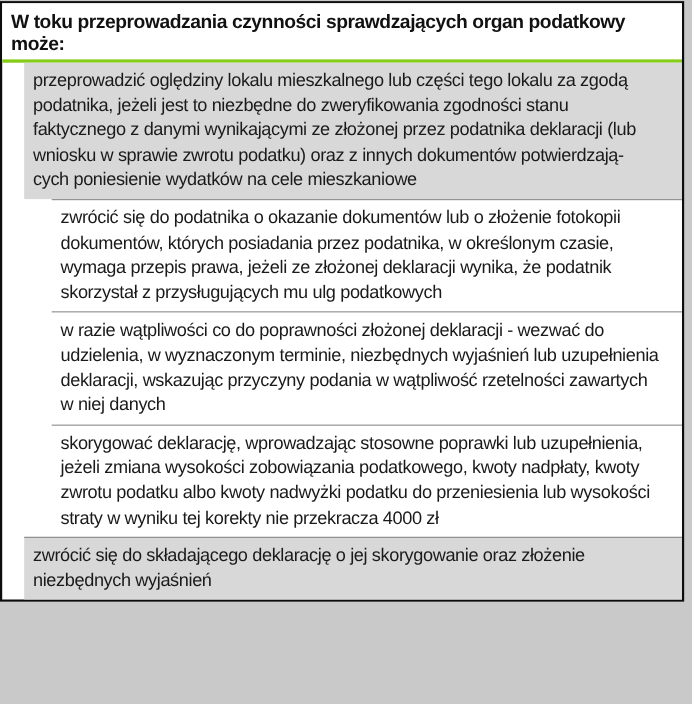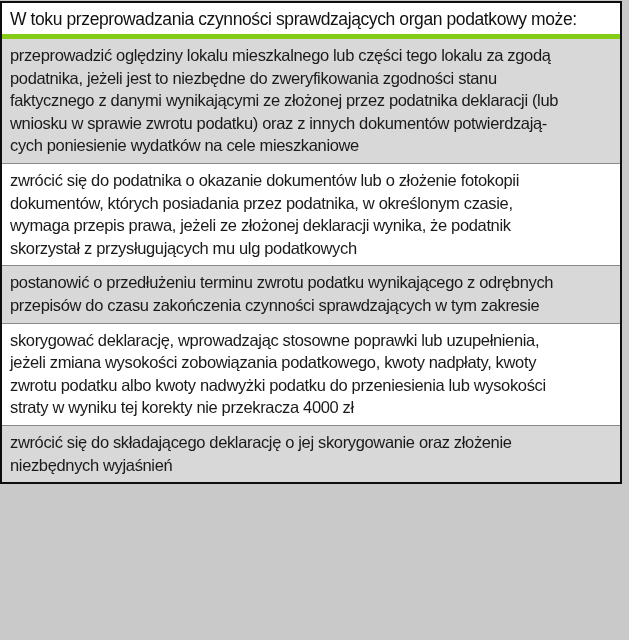--- a/index.html
+++ b/index.html
@@ -19,44 +19,46 @@
     position: absolute;
     top: 1px;
     left: 0;
     width: 618px;
     border: 2px solid #0d0d0d;
     background: #ffffff;
   }
   .table-header {
     background: #ffffff;
     color: #111111;
-    font-weight: normal;
+    font-weight: bold;
     font-size: 17.5px;
     line-height: 20px;
     padding: 6px 8px 5px 8px;
     letter-spacing: -0.4px;
-    border-bottom: 5px solid #84cc16;
+    border-bottom: 3px solid #84cc16;
     white-space: pre-line;
   }
   .row {
     font-size: 16.5px;
     line-height: 22.6px;
     color: #1a1a1a;
     letter-spacing: -0.35px;
     padding: 5px 8px 6px 8px;
     white-space: pre-line;
   }
   .row + .row {
     border-top: 1px solid #8a8a8a;
   }
   .row.gray {
     background: #d8d8d8;
+    margin-left: 20px;
   }
   .row.white {
     background: #ffffff;
+    margin-left: 45px;
   }
 </style>
 </head>
 <body>
 
 <div class="page">
   <div class="table">
     <div class="table-header">W toku przeprowadzania czynności sprawdzających organ podatkowy może:</div>
 
     <div class="row gray">przeprowadzić oględziny lokalu mieszkalnego lub części tego lokalu za zgodą
@@ -64,23 +66,25 @@
 faktycznego z danymi wynikającymi ze złożonej przez podatnika deklaracji (lub
 wniosku w sprawie zwrotu podatku) oraz z innych dokumentów potwierdzają-
 cych poniesienie wydatków na cele mieszkaniowe</div>
 
     <div class="row white">zwrócić się do podatnika o okazanie dokumentów lub o złożenie fotokopii
 dokumentów, których posiadania przez podatnika, w określonym czasie,
 wymaga przepis prawa, jeżeli ze złożonej deklaracji wynika, że podatnik
 skorzystał z przysługujących mu ulg podatkowych</div>
 
 
+    <div class="row white">w razie wątpliwości co do poprawności złożonej deklaracji - wezwać do
+udzielenia, w wyznaczonym terminie, niezbędnych wyjaśnień lub uzupełnienia
+deklaracji, wskazując przyczyny podania w wątpliwość rzetelności zawartych
+w niej danych</div>
 
-    <div class="row gray">postanowić o przedłużeniu terminu zwrotu podatku wynikającego z odrębnych
-przepisów do czasu zakończenia czynności sprawdzających w tym zakresie</div>
 
     <div class="row white">skorygować deklarację, wprowadzając stosowne poprawki lub uzupełnienia,
 jeżeli zmiana wysokości zobowiązania podatkowego, kwoty nadpłaty, kwoty
 zwrotu podatku albo kwoty nadwyżki podatku do przeniesienia lub wysokości
 straty w wyniku tej korekty nie przekracza 4000 zł</div>
 
     <div class="row gray">zwrócić się do składającego deklarację o jej skorygowanie oraz złożenie
 niezbędnych wyjaśnień</div>
   </div>
 </div>

